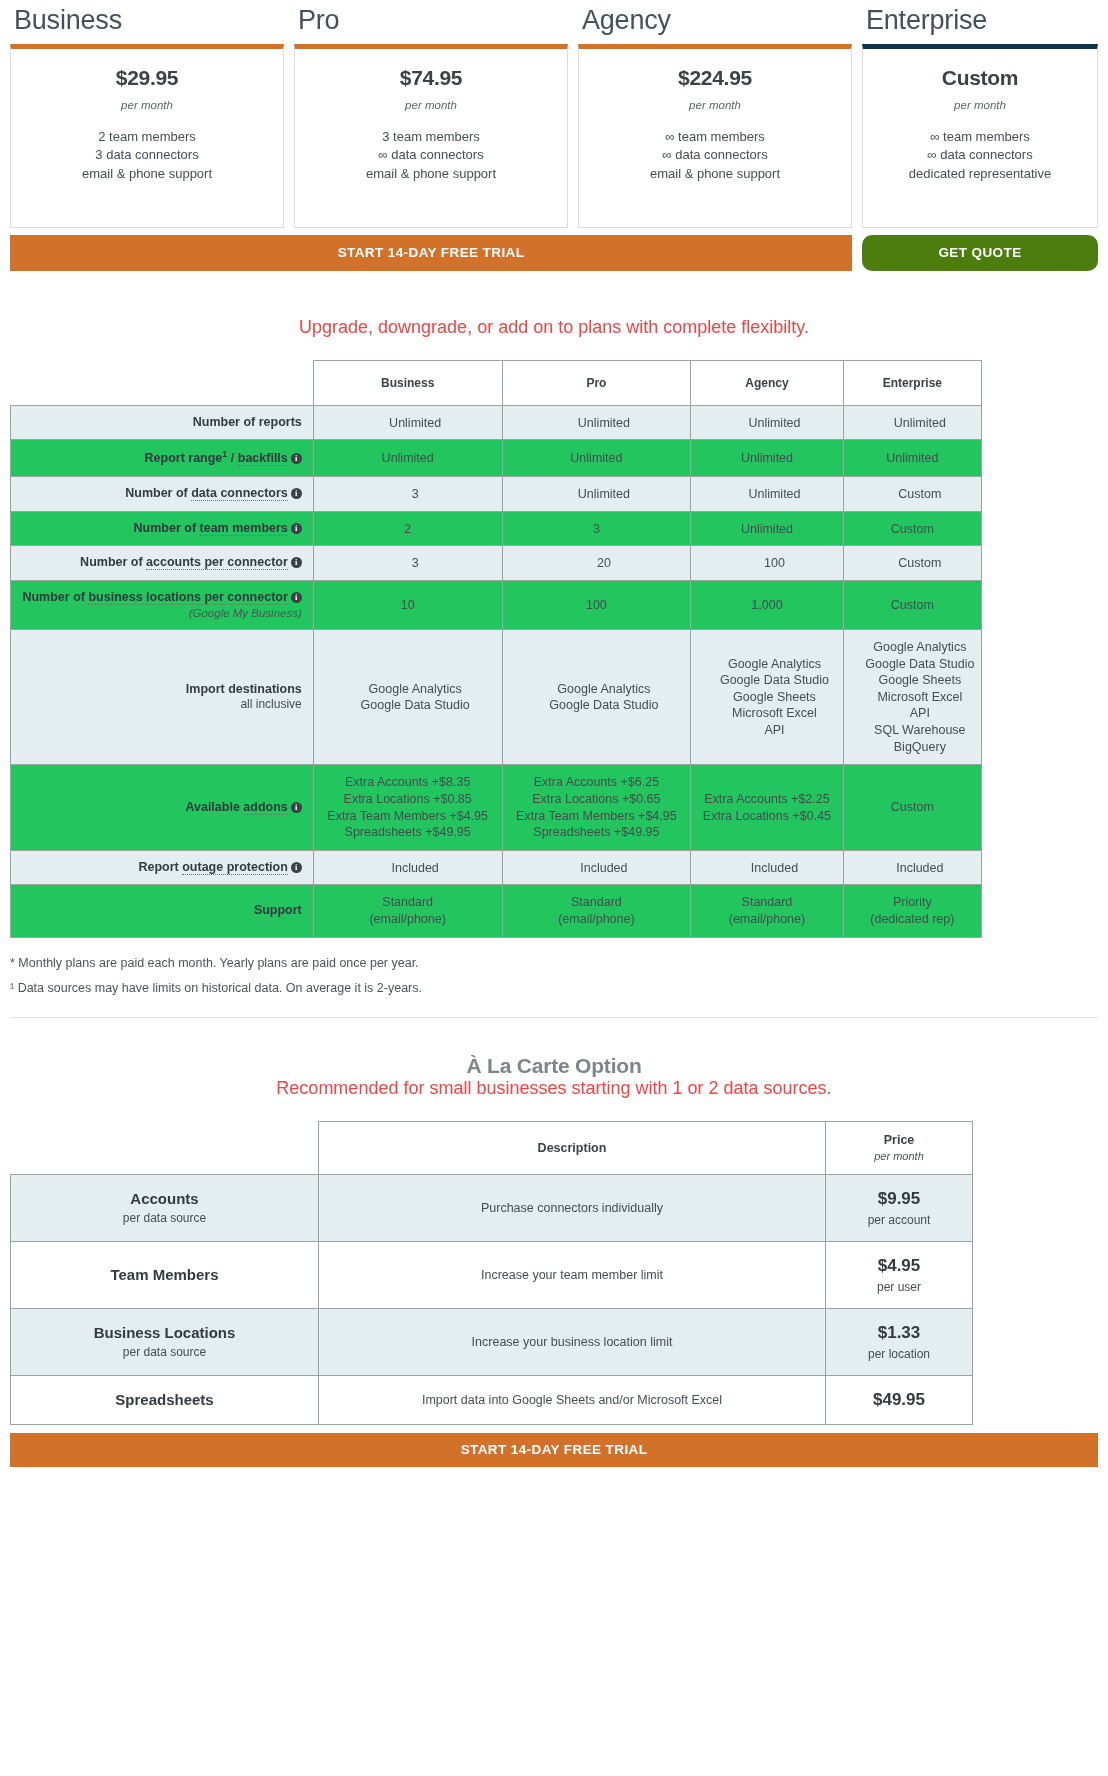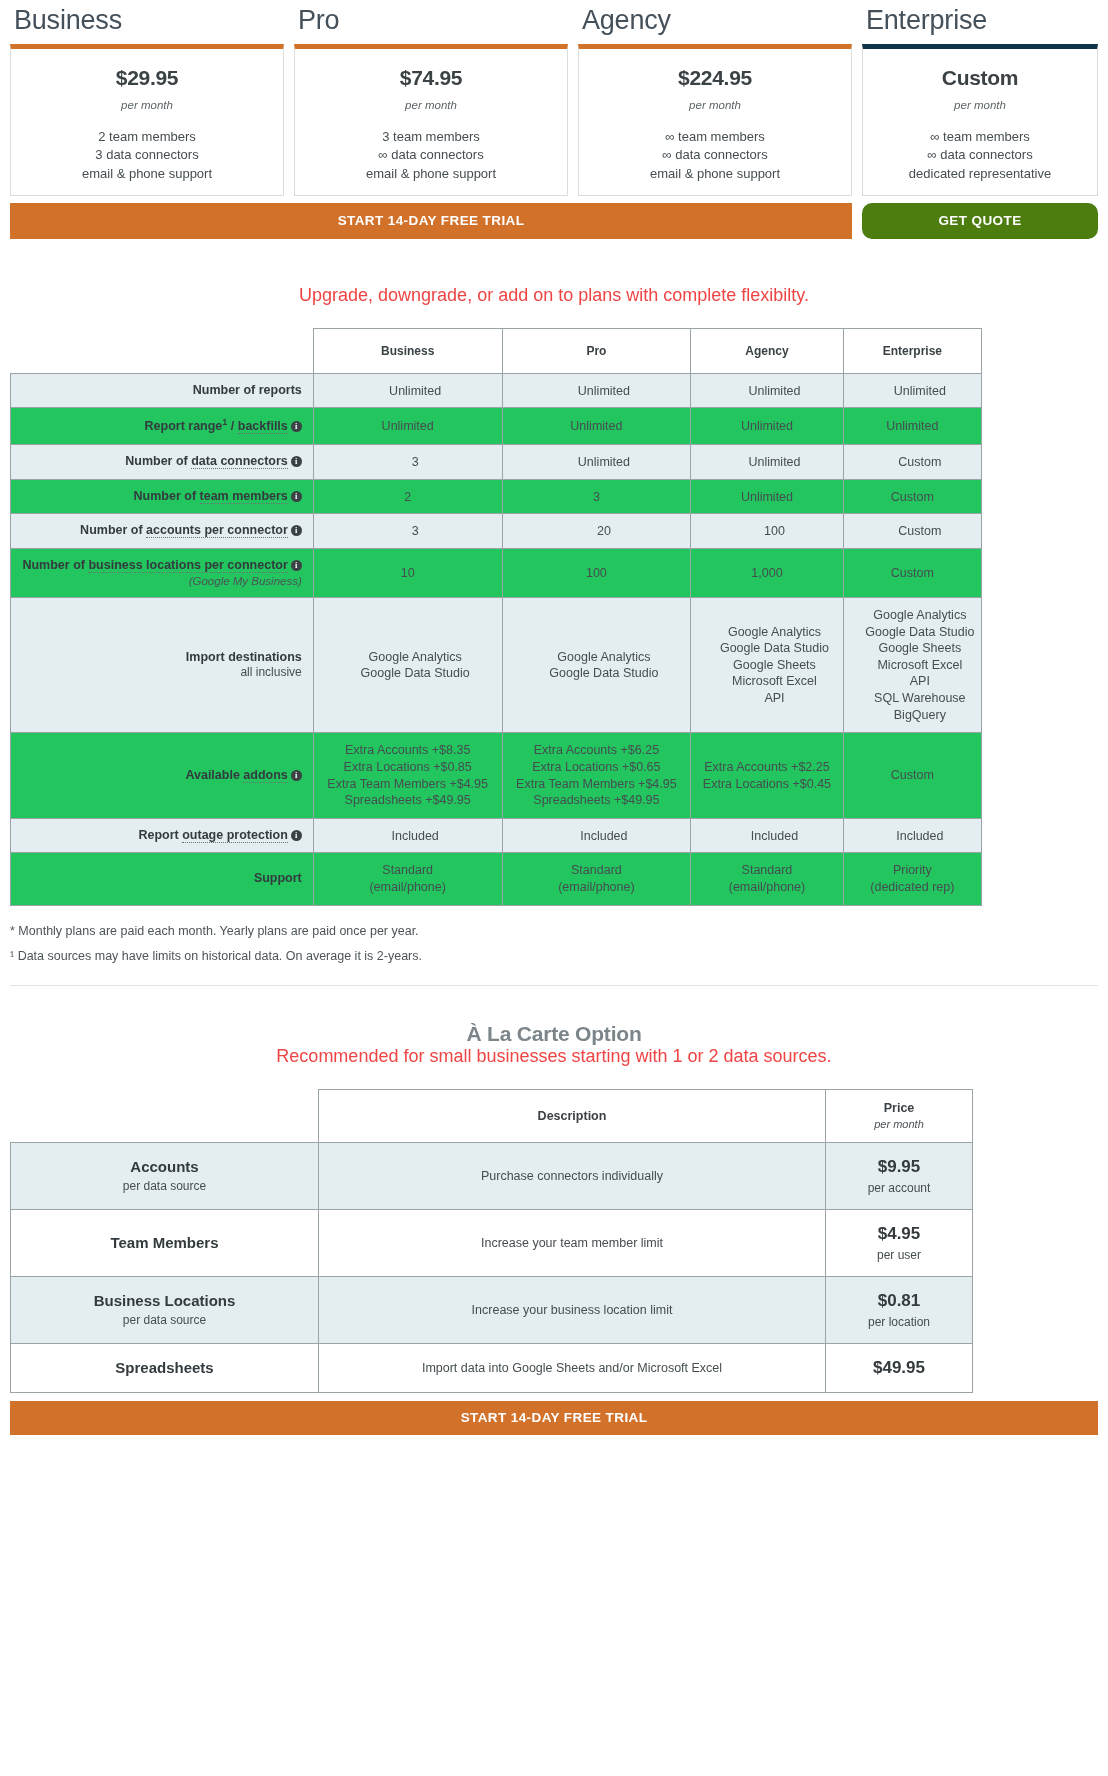--- a/index.html
+++ b/index.html
@@ -14,21 +14,21 @@
   
   .plans { display: flex; gap: 10px; padding: 0 10px; align-items: flex-end; }
   .plan { flex: 1 1 0; }
   .plan.enterprise { flex: 0 0 236px; }
   .plan-name {
     font-size: 27px; font-weight: 400; color: #44505a;
     padding: 6px 0 8px 4px; line-height: 1.1; letter-spacing: -0.2px;
   }
   .plan-box {
     border: 1px solid #dcdcdc; border-top: 5px solid #d2712a;
-    background: #fff; height: 152px;
+    background: #fff; height: 184px;
     display: flex; flex-direction: column; align-items: center;
     padding-top: 17px;
   }
   .plan.enterprise .plan-box { border-top-color: #0d3449; }
   .plan-price { font-size: 21px; font-weight: bold; color: #3b4246; letter-spacing: -0.3px; }
   .plan-period { font-size: 11.5px; font-style: italic; color: #5d6568; margin-top: 9px; }
   .plan-features { margin-top: 17px; text-align: center; }
   .plan-features div { font-size: 13px; color: #454d51; line-height: 1.42; }
 
   
@@ -404,21 +404,21 @@
           </tr>
           <tr class="shade">
             <td>
               <div class="a-name">Business Locations</div>
               <div class="a-namesub">per data source</div>
             </td>
             <td>
               <div class="a-desc-t">Increase your business location limit</div>
             </td>
             <td>
-              <div class="a-price-t">$0.81</div>
+              <div class="a-price-t">$1.33</div>
               <div class="a-price-sub">per location</div>
             </td>
           </tr>
           <tr class="plain">
             <td>
               <div class="a-name">Spreadsheets</div>
             </td>
             <td>
               <div class="a-desc-t">Import data into Google Sheets and/or Microsoft Excel</div>
             </td>

